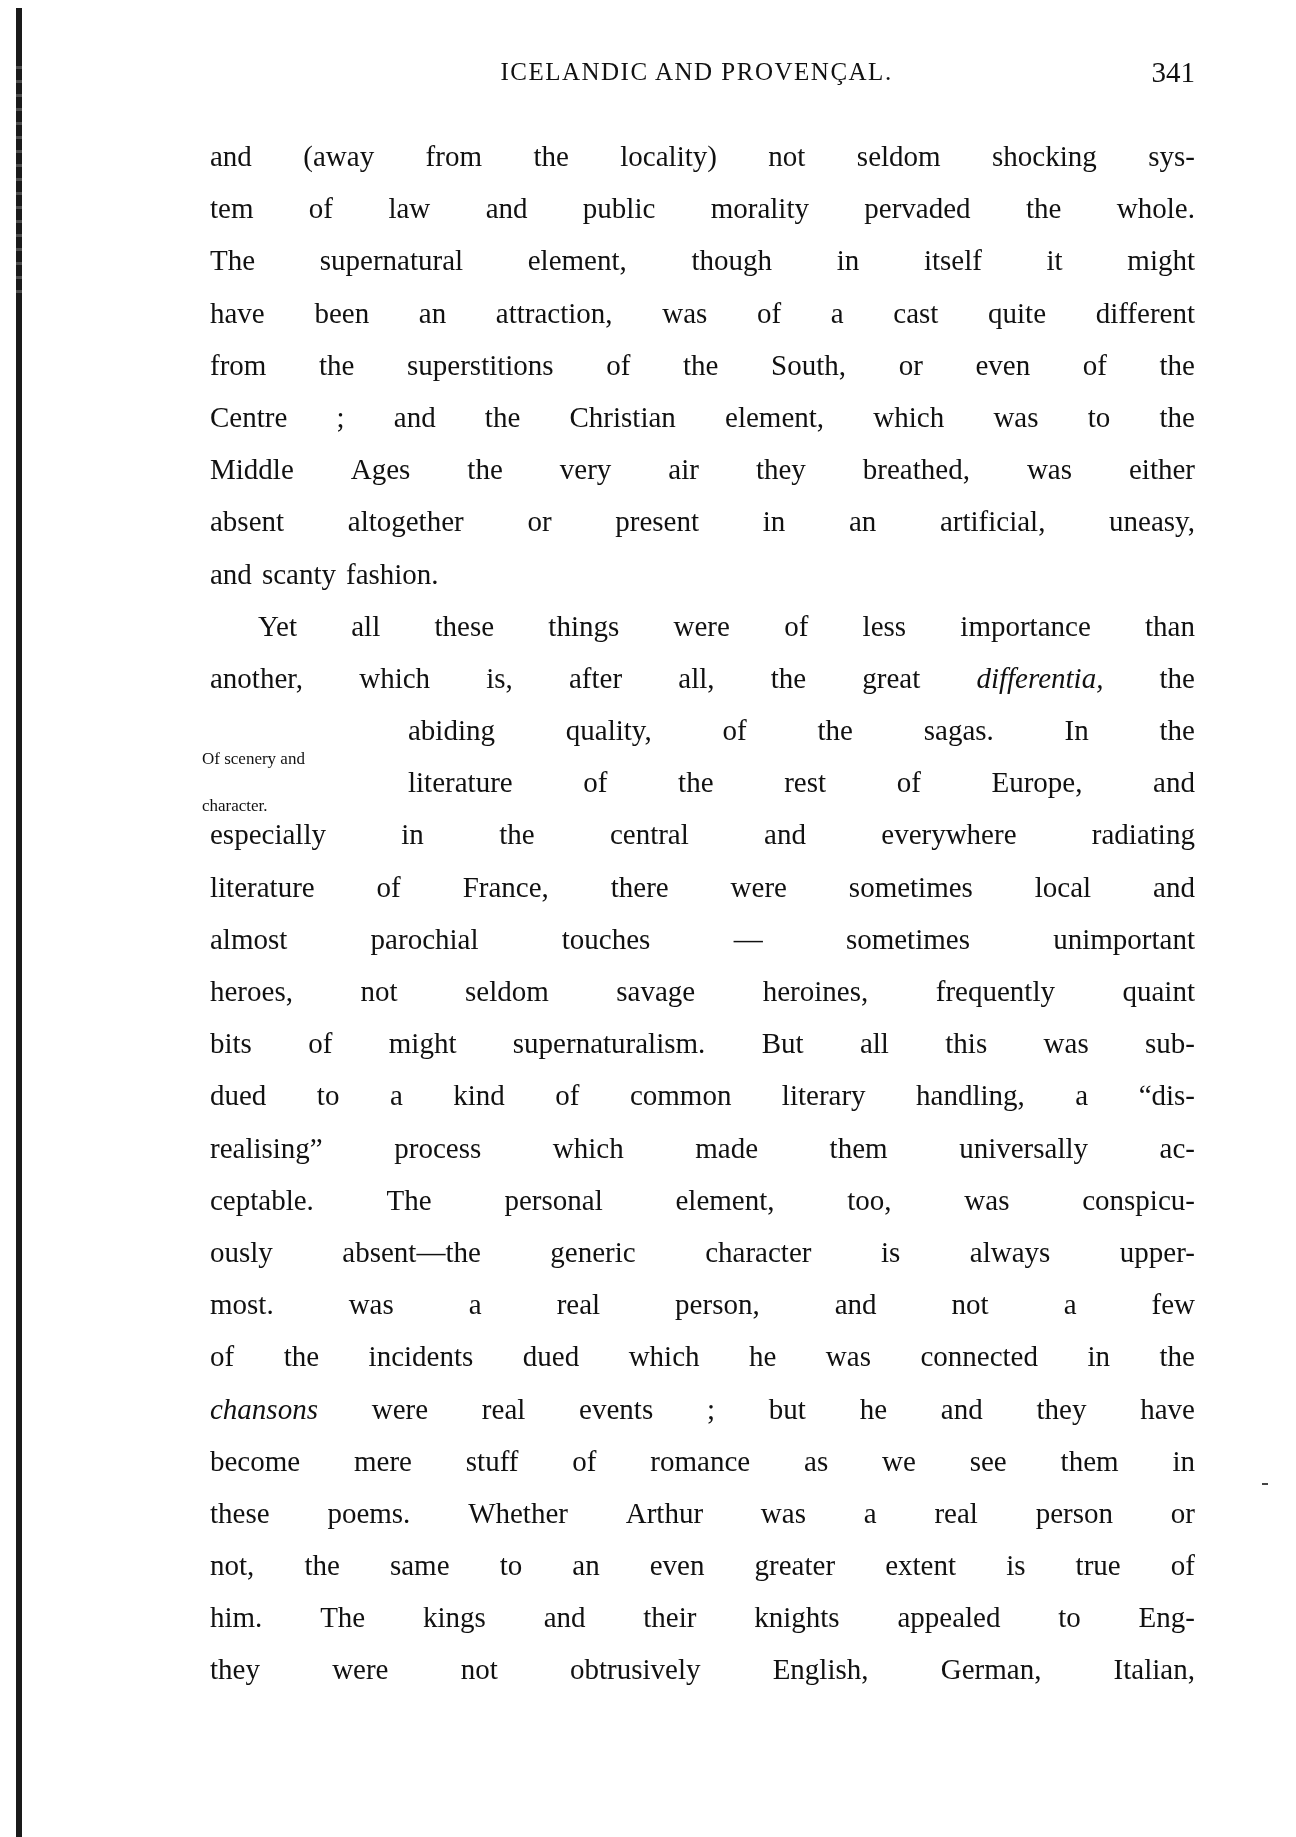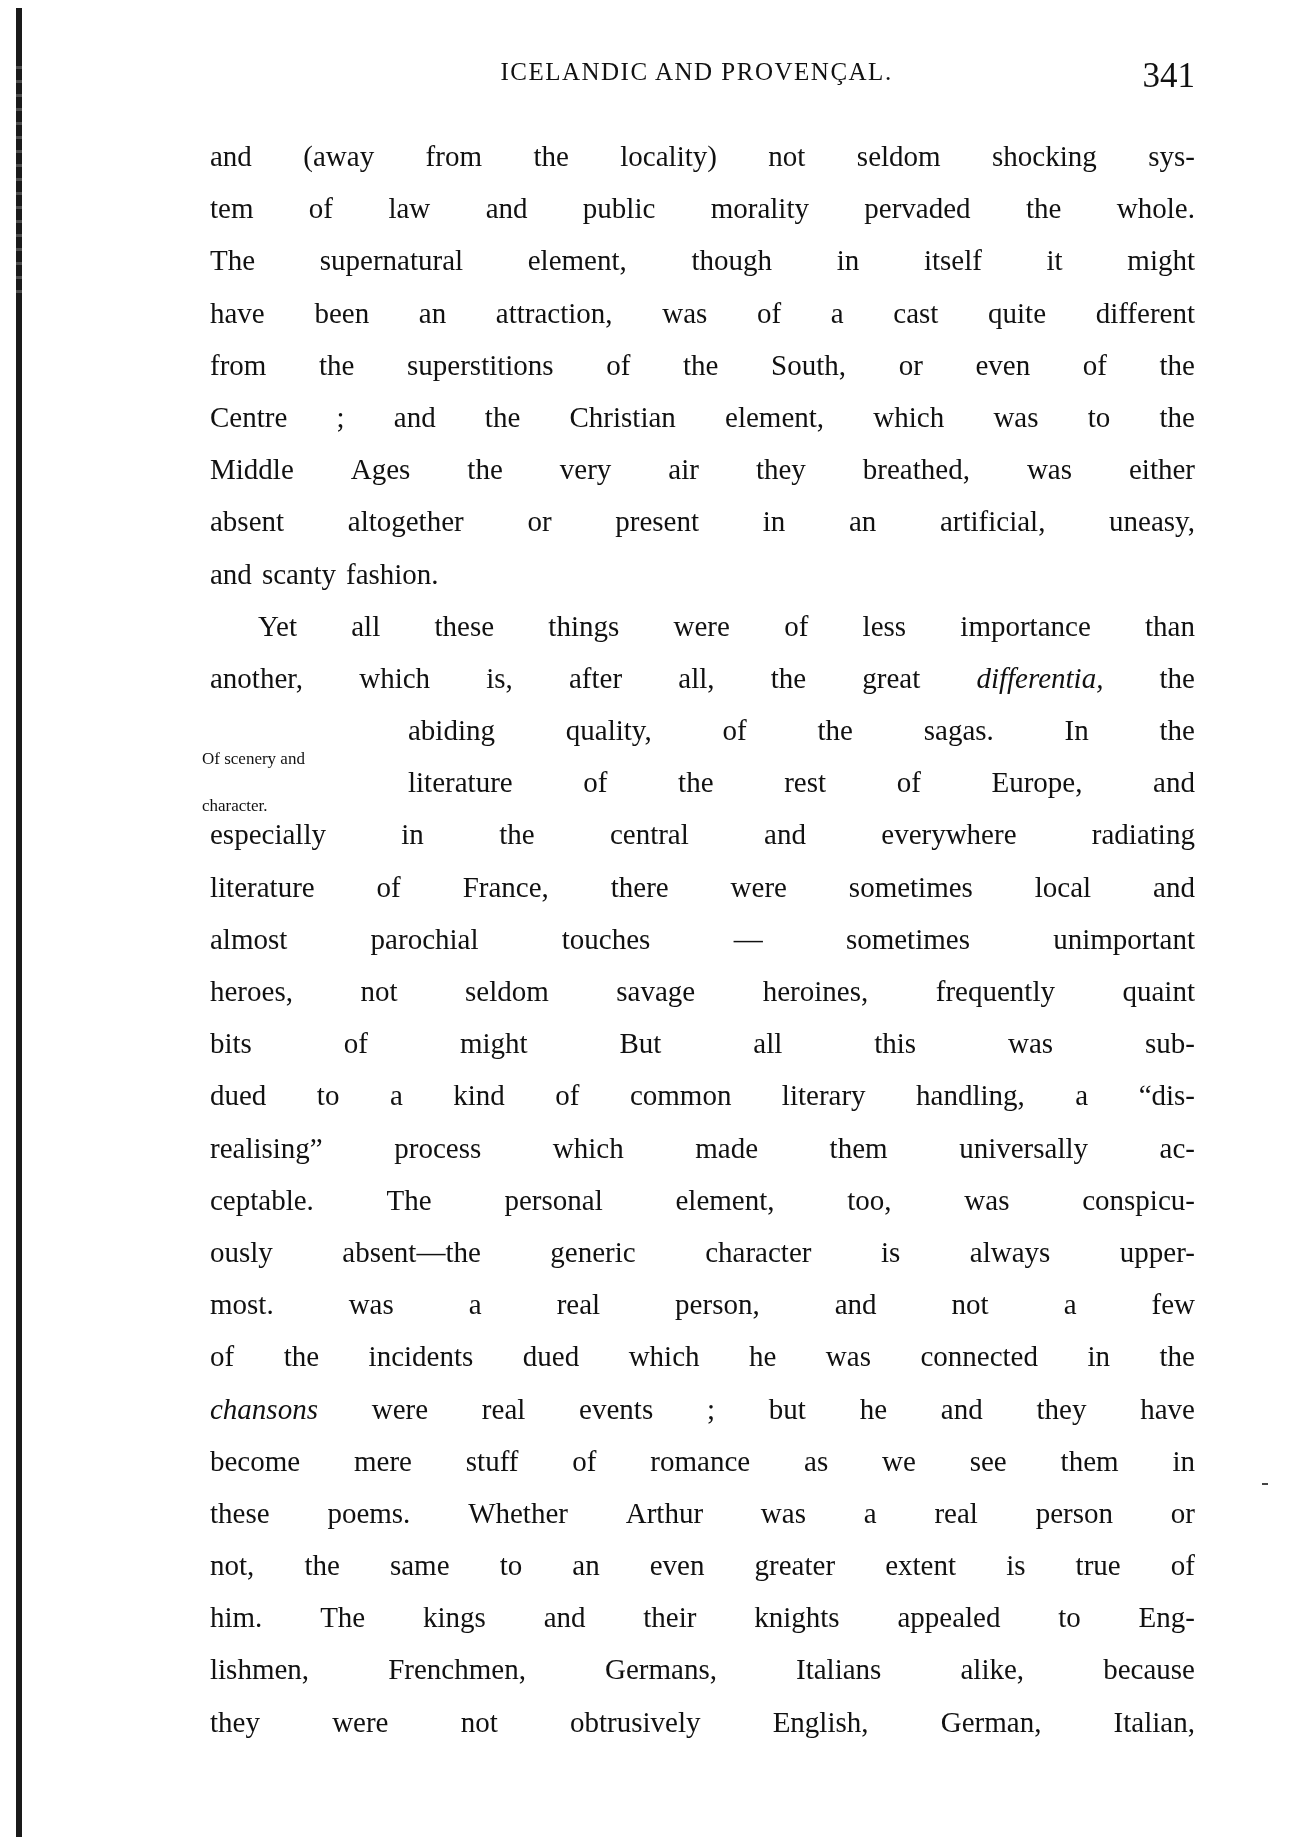--- a/index.html
+++ b/index.html
@@ -4,21 +4,21 @@
   <style>
     html, body { margin: 0; padding: 0; background: #ffffff; }
     body { width: 1296px; height: 1837px; position: relative; overflow: hidden;
            font-family: "DejaVu Serif", "Liberation Serif", serif; color: #111; }
     .scan-edge { position: absolute; left: 16px; top: 8px; width: 6px; height: 1829px;
                  background: #1a1a1a; }
     .scan-edge.speckle { background: repeating-linear-gradient(180deg, #1a1a1a 0 6px, #555 6px 9px, #1a1a1a 9px 14px); height: 240px; opacity: .85; }
     .running-head { position: absolute; top: 58px; left: 210px; width: 985px; height: 40px; }
     .head-title { position: absolute; left: 0; right: 12px; text-align: center;
                   font-family: "Liberation Serif", serif; font-size: 25px; letter-spacing: 1.5px; }
-    .page-number { position: absolute; right: 0; top: -2px; font-family: "Liberation Serif", serif; font-size: 35px; }
+    .page-number { position: absolute; right: 0; top: -2px; font-family: "Liberation Serif", serif; font-size: 29px; }
     .body-text { position: absolute; top: 130px; left: 210px; width: 985px; }
     .line { font-family: "Liberation Serif", serif; font-size: 29px; line-height: 52.2px; height: 52.2px;
             text-align: justify; text-align-last: justify; white-space: nowrap; overflow: visible;
             display: flex; justify-content: space-between; }
     .line.last { justify-content: flex-start; gap: 10px; }
     .line.indent { padding-left: 48px; }
     .line.margin-line { padding-left: 198px; }
     .line span.w { display: inline-block; }
     .line span.it { font-style: italic; }
     .margin-note { position: absolute; left: 202px; top: 735px; width: 190px;
@@ -209,20 +209,21 @@
       <span class="w">seldom</span>
       <span class="w">savage</span>
       <span class="w">heroines,</span>
       <span class="w">frequently</span>
       <span class="w">quaint</span>
     </div>
     <div class="line">
       <span class="w">bits</span>
       <span class="w">of</span>
       <span class="w">might</span>
+      <span class="w">supernaturalism.</span>
       <span class="w">But</span>
       <span class="w">all</span>
       <span class="w">this</span>
       <span class="w">was</span>
       <span class="w">sub-</span>
     </div>
     <div class="line">
       <span class="w">dued</span>
       <span class="w">to</span>
       <span class="w">a</span>
@@ -337,28 +338,20 @@
       <span class="w">The</span>
       <span class="w">kings</span>
       <span class="w">and</span>
       <span class="w">their</span>
       <span class="w">knights</span>
       <span class="w">appealed</span>
       <span class="w">to</span>
       <span class="w">Eng-</span>
     </div>
     <div class="line">
-      <span class="w">lishmen,</span>
-      <span class="w">Frenchmen,</span>
-      <span class="w">Germans,</span>
-      <span class="w">Italians</span>
-      <span class="w">alike,</span>
-      <span class="w">because</span>
-    </div>
-    <div class="line">
       <span class="w">they</span>
       <span class="w">were</span>
       <span class="w">not</span>
       <span class="w">obtrusively</span>
       <span class="w">English,</span>
       <span class="w">German,</span>
       <span class="w">Italian,</span>
     </div>
   </div>
 

